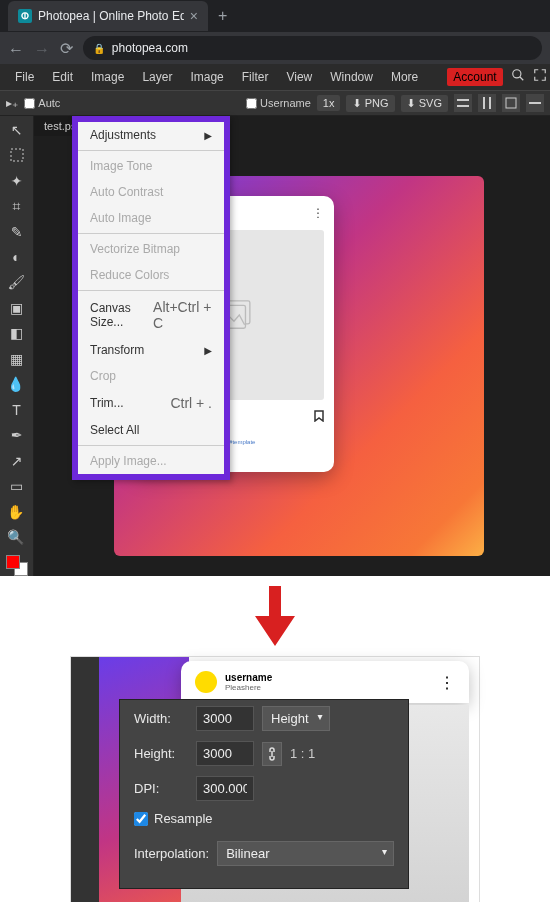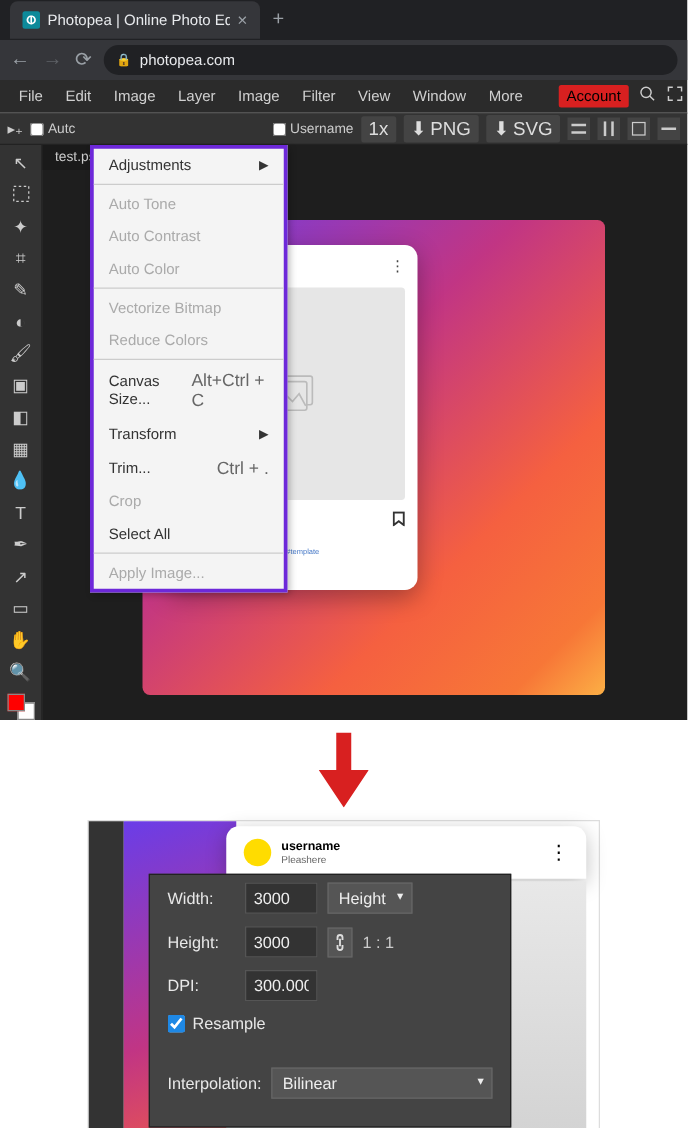--- a/index.html
+++ b/index.html
@@ -21,21 +21,21 @@
 
 .app-bar { background: #2b2b2b; display: flex; align-items: center; height: 26px; padding: 0 6px; justify-content: space-between; }
 .menu-item { color: #d0d0d0; font-size: 12px; padding: 0 9px; line-height: 26px; cursor: pointer; }
 .menu-item.account { background: #d82020; color: #000000; border-radius: 2px; margin-left: 20px; padding: 0 6px; line-height: 18px; height: 18px; }
 .menu-icon { color: #d0d0d0; margin-left: 8px; }
 
 
 .toolbar { background: #333; display: flex; align-items: center; height: 26px; padding: 0 6px; gap: 6px; border-top: 1px solid #444; border-bottom: 1px solid #222; }
 .toolbar .chk { display: flex; align-items: center; color: #ccc; font-size: 11px; gap: 3px; }
 .toolbar .chk input { width: 11px; height: 11px; }
-.toolbar .btn { background: #444; color: #ddd; font-size: 15px; padding: 2px 6px; border-radius: 2px; display: flex; align-items: center; gap: 3px; }
+.toolbar .btn { background: #444; color: #ddd; font-size: 11px; padding: 2px 6px; border-radius: 2px; display: flex; align-items: center; gap: 3px; }
 .toolbar .ico-btn { width: 18px; height: 18px; background: #444; display: flex; align-items: center; justify-content: center; }
 .toolbar-spacer { flex: 1; }
 
 
 .main { display: flex; background: #1e1e1e; height: 460px; position: relative; }
 .left-tools { width: 34px; background: #333; display: flex; flex-direction: column; align-items: center; padding-top: 4px; gap: 6px; border-right: 1px solid #222; }
 .tool { width: 20px; height: 20px; color: #ccc; display: flex; align-items: center; justify-content: center; font-size: 14px; }
 .color-swatch { width: 22px; height: 22px; position: relative; margin-top: 2px; }
 .color-swatch .fg { position: absolute; width: 14px; height: 14px; background: #ff0000; border: 1px solid #888; top: 0; left: 0; }
 .color-swatch .bg { position: absolute; width: 14px; height: 14px; background: #fff; border: 1px solid #888; bottom: 0; right: 0; }
@@ -54,21 +54,21 @@
 .insta-loc { font-size: 6px; color: #666; }
 .insta-more { margin-left: auto; font-size: 12px; color: #444; }
 .insta-img { width: 100%; height: 170px; background: #e6e6e6; margin-top: 8px; border-radius: 3px; display: flex; align-items: center; justify-content: center; }
 .insta-actions { display: flex; align-items: center; gap: 8px; margin-top: 8px; }
 .heart { color: #ed4956; }
 .insta-actions .right { margin-left: auto; }
 .insta-meta { font-size: 6px; color: #444; margin-top: 4px; line-height: 1.4; }
 .insta-meta .link { color: #4a7bc8; }
 
 
-.dropdown { position: absolute; top: 0; left: 72px; width: 158px; background: #f4f4f4; border: 3px solid #6d28d9; box-shadow: 2px 2px 6px rgba(0,0,0,0.3); z-index: 10; font-size: 12px; color: #333; }
+.dropdown { position: absolute; top: 0; left: 72px; width: 158px; background: #f4f4f4; border: 6px solid #6d28d9; box-shadow: 2px 2px 6px rgba(0,0,0,0.3); z-index: 10; font-size: 12px; color: #333; }
 .dd-item { padding: 6px 12px; display: flex; justify-content: space-between; align-items: center; }
 .dd-item.disabled { color: #aaa; }
 .dd-sep { height: 1px; background: #ccc; margin: 2px 0; }
 .dd-item.highlighted { border: 2px solid #ff0000; margin: 1px; padding: 4px 10px; }
 .dd-item .shortcut { font-size: 14px; color: #666; }
 .dd-item .arrow { font-size: 10px; }
 
 
 .big-arrow { display: flex; justify-content: center; padding: 10px 0; }
 .big-arrow svg { width: 40px; height: 60px; }
@@ -89,21 +89,21 @@
 .dialog-head { display: flex; justify-content: space-between; align-items: center; padding: 10px 14px; font-weight: bold; font-size: 16px; }
 .dialog-close { font-size: 18px; cursor: pointer; }
 .dialog-body { padding: 6px 14px 12px; }
 .dialog-row { display: flex; align-items: center; gap: 8px; margin-bottom: 10px; }
 .dialog-row .lbl { width: 54px; text-align: left; }
 .dialog-row input[type=text] { width: 58px; background: #333; border: 1px solid #555; color: #eee; padding: 4px 6px; font-size: 13px; }
 .dialog-row .select { background: #555; border: 1px solid #666; color: #eee; padding: 4px 20px 4px 8px; font-size: 13px; position: relative; }
 .dialog-row .select::after { content: "▾"; position: absolute; right: 6px; font-size: 10px; }
 .link-btn { width: 20px; height: 24px; background: #555; display: flex; align-items: center; justify-content: center; border: 1px solid #666; }
 .ratio { color: #ccc; font-size: 13px; }
-.chk-row { display: flex; align-items: center; gap: 6px; margin: 6px 0 28px; }
+.chk-row { display: flex; align-items: center; gap: 6px; margin: 6px 0 15px; }
 .chk-row input { width: 14px; height: 14px; accent-color: #1e88e5; }
 </style>
 </head>
 <body>
 
 <div class="browser-chrome">
   <div class="tab-bar">
     <div class="tab">
       <div class="tab-icon">ⵀ</div>
       <div class="tab-title">Photopea | Online Photo Editor</div>
@@ -264,40 +264,40 @@
       </div>
     </div>
   </div>
 
   <div class="dropdown">
     <div class="dd-item">
         <span>Adjustments</span>
         <span class="arrow">▶</span>
       </div>
     <div class="dd-sep"></div>
-    <div class="dd-item disabled">Auto Tone</div>
+    <div class="dd-item disabled">Image Tone</div>
     <div class="dd-item disabled">Auto Contrast</div>
-    <div class="dd-item disabled">Auto Color</div>
+    <div class="dd-item disabled">Auto Image</div>
     <div class="dd-sep"></div>
     <div class="dd-item disabled">Vectorize Bitmap</div>
     <div class="dd-item disabled">Reduce Colors</div>
     <div class="dd-sep"></div>
     <div class="dd-item">
         <span>Canvas Size...</span>
         <span class="shortcut">Alt+Ctrl + C</span>
       </div>
     <div class="dd-item">
         <span>Transform</span>
         <span class="arrow">▶</span>
       </div>
+    <div class="dd-item disabled">Crop</div>
     <div class="dd-item">
         <span>Trim...</span>
         <span class="shortcut">Ctrl + .</span>
       </div>
-    <div class="dd-item disabled">Crop</div>
     <div class="dd-item">Select All</div>
     <div class="dd-sep"></div>
     <div class="dd-item disabled">Apply Image...</div>
   </div>
 </div>
 
 <div class="big-arrow">
   <svg viewBox="0 0 40 60">
       <path d="M14 0 H26 V30 H40 L20 60 L0 30 H14 Z" fill="#d82020"></path>
     </svg>

